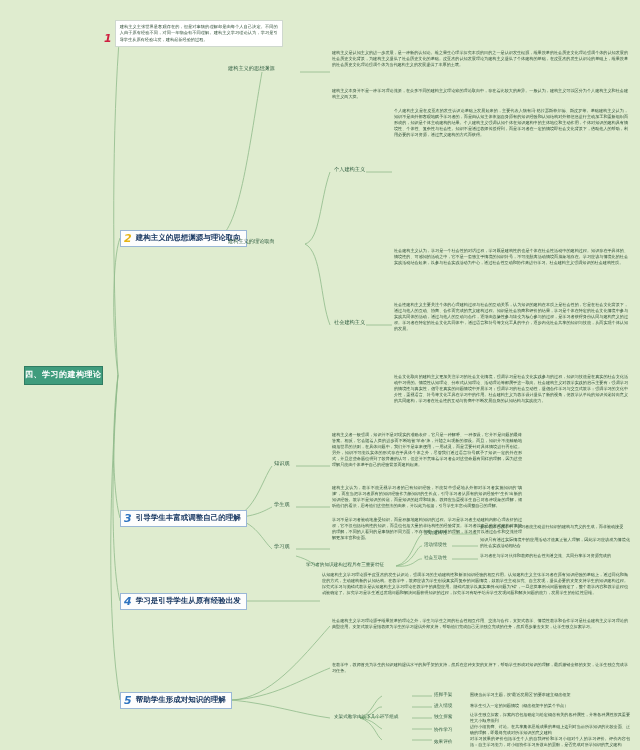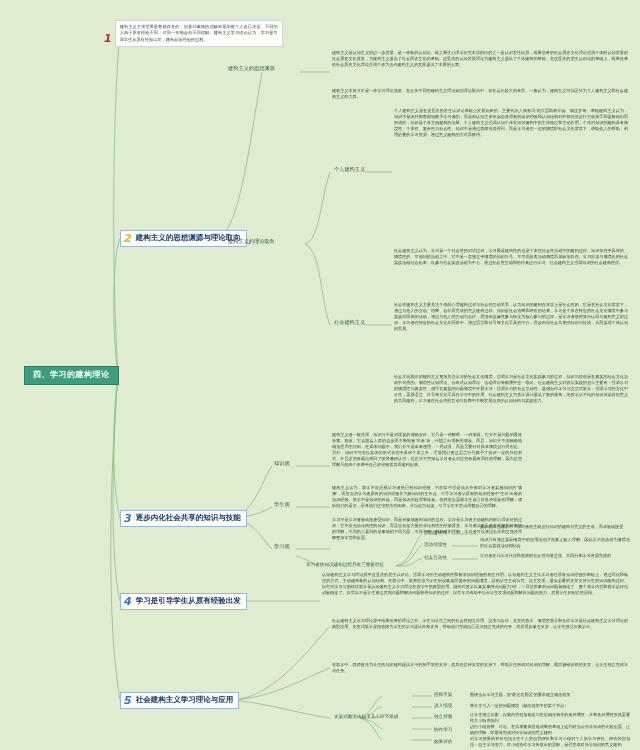--- a/index.html
+++ b/index.html
@@ -17,21 +17,21 @@
 
   .node{position:absolute;}
 
   
   .root{
     background:#3f9c7d;
     color:#ffffff;
     font-weight:bold;
     font-size:8px;
     letter-spacing:.5px;
-    padding:4px 8px;
+    padding:4px 0;
     border:1px solid #2f7c62;
     white-space:nowrap;
     line-height:1.1;
   }
 
   
   .branch{
     display:flex;align-items:center;
     background:#fdfdfd;
     border:1px solid #9ab7d6;
@@ -152,21 +152,21 @@
   <div class="node sub" style="left:334px;top:167px;">个人建构主义</div>
   <div class="node para" style="left:394px;top:108px;width:234px;">个人建构主义是在皮亚杰的发生认识论基础上发展起来的，主要代表人物有冯·格拉瑟斯菲尔德、斯皮罗等。基础建构主义认为，知识不是由外部客观地赋予学习者的，而是由认知主体依据自身原有的知识经验和认知结构对外部信息进行主动加工和重新组织而形成的，知识是个体主动建构的结果。个人建构主义强调认知个体在知识建构中的主体地位和主动作用，个体对知识的建构具有情境性、个体性、复杂性与社会性。知识不是通过教师传授得到，而是学习者在一定的情境即社会文化背景下，借助他人的帮助，利用必要的学习资源，通过意义建构的方式而获得。</div>
 
   <div class="node sub" style="left:334px;top:320px;">社会建构主义</div>
   <div class="node para" style="left:394px;top:248px;width:234px;">社会建构主义认为，学习是一个社会性的对话过程，学习既是建构性的也是个体在社会性活动中的建构过程。知识存在于具体的、情境性的、可感知的活动之中，它不是一套独立于情境的知识符号，不可能脱离活动情境而抽象地存在。学习应该与情境化的社会实践活动结合起来，以参与社会实践活动为中心，通过社会性互动和协作来进行学习。社会建构主义强调知识的社会建构性质。</div>
   <div class="node para" style="left:394px;top:302px;width:234px;">社会性建构主义主要关注个体的心理建构过程与社会的互动关系，认为知识的建构在本质上是社会性的，它是在社会文化背景下，通过与他人的互动、协商、合作而完成的意义建构过程。知识是社会协商和评价的结果，学习是个体在特定的社会文化情境中参与实践共同体的活动，通过与他人的互动与合作，逐渐由边缘性参与转变为核心参与的过程，是学习者获得身份认同与建构意义的过程。学习者在特定的社会文化共同体中，通过语言和符号等文化工具的中介，逐步内化社会共享的知识与技能，从而实现个体认知的发展。</div>
   <div class="node para" style="left:394px;top:374px;width:234px;">社会文化取向的建构主义更加关注学习的社会文化情境，强调学习是社会文化实践参与的过程，知识与技能是在真实的社会文化活动中习得的。情境性认知理论、分布式认知理论、活动理论等都属于这一取向。社会建构主义对教学实践的启示主要有：强调学习的情境性与真实性，倡导在真实的问题情境中开展学习；强调学习的社会互动性，提倡合作学习与交互式教学；强调学习的文化中介性，重视语言、符号等文化工具在学习中的作用。社会建构主义为教学设计提供了新的视角，使教学从单纯的知识传递转向意义的共同建构，学习者在社会性的互动与协商中不断发展自身的认知结构与实践能力。</div>
 
   <div class="node branch n3" style="left:120px;top:510px;">
     <span class="num">3</span>
-    <span class="btxt">逐步内化社会共享的知识与技能</span>
+    <span class="btxt">引导学生丰富或调整自己的理解</span>
   </div>
 
   <div class="node sub" style="left:274px;top:461px;">知识观</div>
   <div class="node para" style="left:332px;top:432px;width:190px;">建构主义者一般强调，知识并不是对现实的准确表征，它只是一种解释、一种假设，它并不是问题的最终答案。相反，它会随着人类的进步而不断地被'革命'掉，并随之出现新的假设。而且，知识并不能精确地概括世界的法则，在具体问题中，我们并不是拿来便用，一用就灵，而是需要针对具体情境进行再创造。另外，知识不可能以实体的形式存在于具体个体之外，尽管我们通过语言符号赋予了知识一定的外在形式，并且这些命题也得到了较普遍的认可，但这并不意味着学习者会对这些命题有同样的理解，因为这些理解只能由个体基于自己的经验背景而建构起来。</div>
 
   <div class="node sub" style="left:274px;top:502px;">学生观</div>
   <div class="node para" style="left:332px;top:485px;width:190px;">建构主义认为，教学不能无视学习者的已有知识经验，不能简单强硬地从外部对学习者实施知识的'填灌'，而应当把学习者原有的知识经验作为新知识的生长点，引导学习者从原有的知识经验中'生长'出新的知识经验。教学不是知识的传递，而是知识的处理和转换。教师应当重视学生自己对各种现象的理解，倾听他们的看法，思考他们这些想法的由来，并以此为根据，引导学生丰富或调整自己的理解。</div>
 
   <div class="node sub" style="left:274px;top:544px;">学习观</div>
   <div class="node para" style="left:332px;top:517px;width:190px;">学习不是学习者被动地接受知识，而是积极地建构知识的过程。学习是学习者主动建构内部心理表征的过程，它不仅包括结构性的知识，而且也包括大量的非结构性的经验背景。学习者以自己的方式建构对事物的理解，不同的人看到的是事物的不同方面，不存在唯一的标准的理解，学习者可以通过合作和交流使理解更加丰富和全面。</div>
@@ -183,21 +183,21 @@
   <div class="node para" style="left:480px;top:553px;width:150px;">学习者在与学习伙伴和教师的社会性沟通交流、共同分享学习资源完成的</div>
 
   <div class="node branch n4" style="left:120px;top:593px;">
     <span class="num">4</span>
     <span class="btxt">学习是引导学生从原有经验出发</span>
   </div>
   <div class="node para" style="left:322px;top:572px;width:306px;">认知建构主义学习理论源于皮亚杰的发生认识论，强调学习的主动建构性和新旧知识经验的相互作用。认知建构主义主张学习者在原有知识经验的基础上，通过同化和顺应的方式，主动建构新的认知结构。在教学中，教师应该为学生创设真实而复杂的问题情境，鼓励学生主动探究、自主发现，提供必要的支架支持学生的知识建构过程。探究式学习与抛锚式教学是认知建构主义学习理论在教学中的典型应用。抛锚式教学以真实事例或问题为'锚'，一旦这类事例或问题被确定了，整个教学内容和教学进程也就被确定了。探究学习是学生通过发现问题和解决问题获得知识的过程，探究学习有助于培养学生发现问题和解决问题的能力，发展学生的创造性思维。</div>
 
   <div class="node branch n5" style="left:120px;top:692px;">
     <span class="num">5</span>
-    <span class="btxt">社会建构主义学习理论与应用</span>
+    <span class="btxt">帮助学生形成对知识的理解</span>
   </div>
 
   <div class="node para" style="left:332px;top:618px;width:296px;">社会建构主义学习理论源于维果茨基的理论之外，学生与学生之间的社会性相互作用、交流与合作，支架式教学、情境性教学和合作学习是社会建构主义学习理论的典型应用。支架式教学是指教师为学生的学习提供外部支持，帮助他们完成自己无法独立完成的任务，然后逐步撤去支架，让学生独立探索学习。</div>
   <div class="node para" style="left:332px;top:662px;width:296px;">在教学中，教师首先为学生的知识建构提供水平的脚手架的支持，然后在这种支架的支持下，帮助学生形成对知识的理解，最后撤销全部的支架，让学生独立完成学习任务。</div>
   <div class="node sub2" style="left:334px;top:714px;">支架式教学由以下几个环节组成</div>
 
   <div class="node sub2" style="left:434px;top:692px;color:#2d5b3e;">搭脚手架</div>
   <div class="node para" style="left:470px;top:692px;width:160px;">围绕当前学习主题，按'最近发展区'的要求建立概念框架</div>
 
   <div class="node sub2" style="left:434px;top:703px;">进入情境</div>

